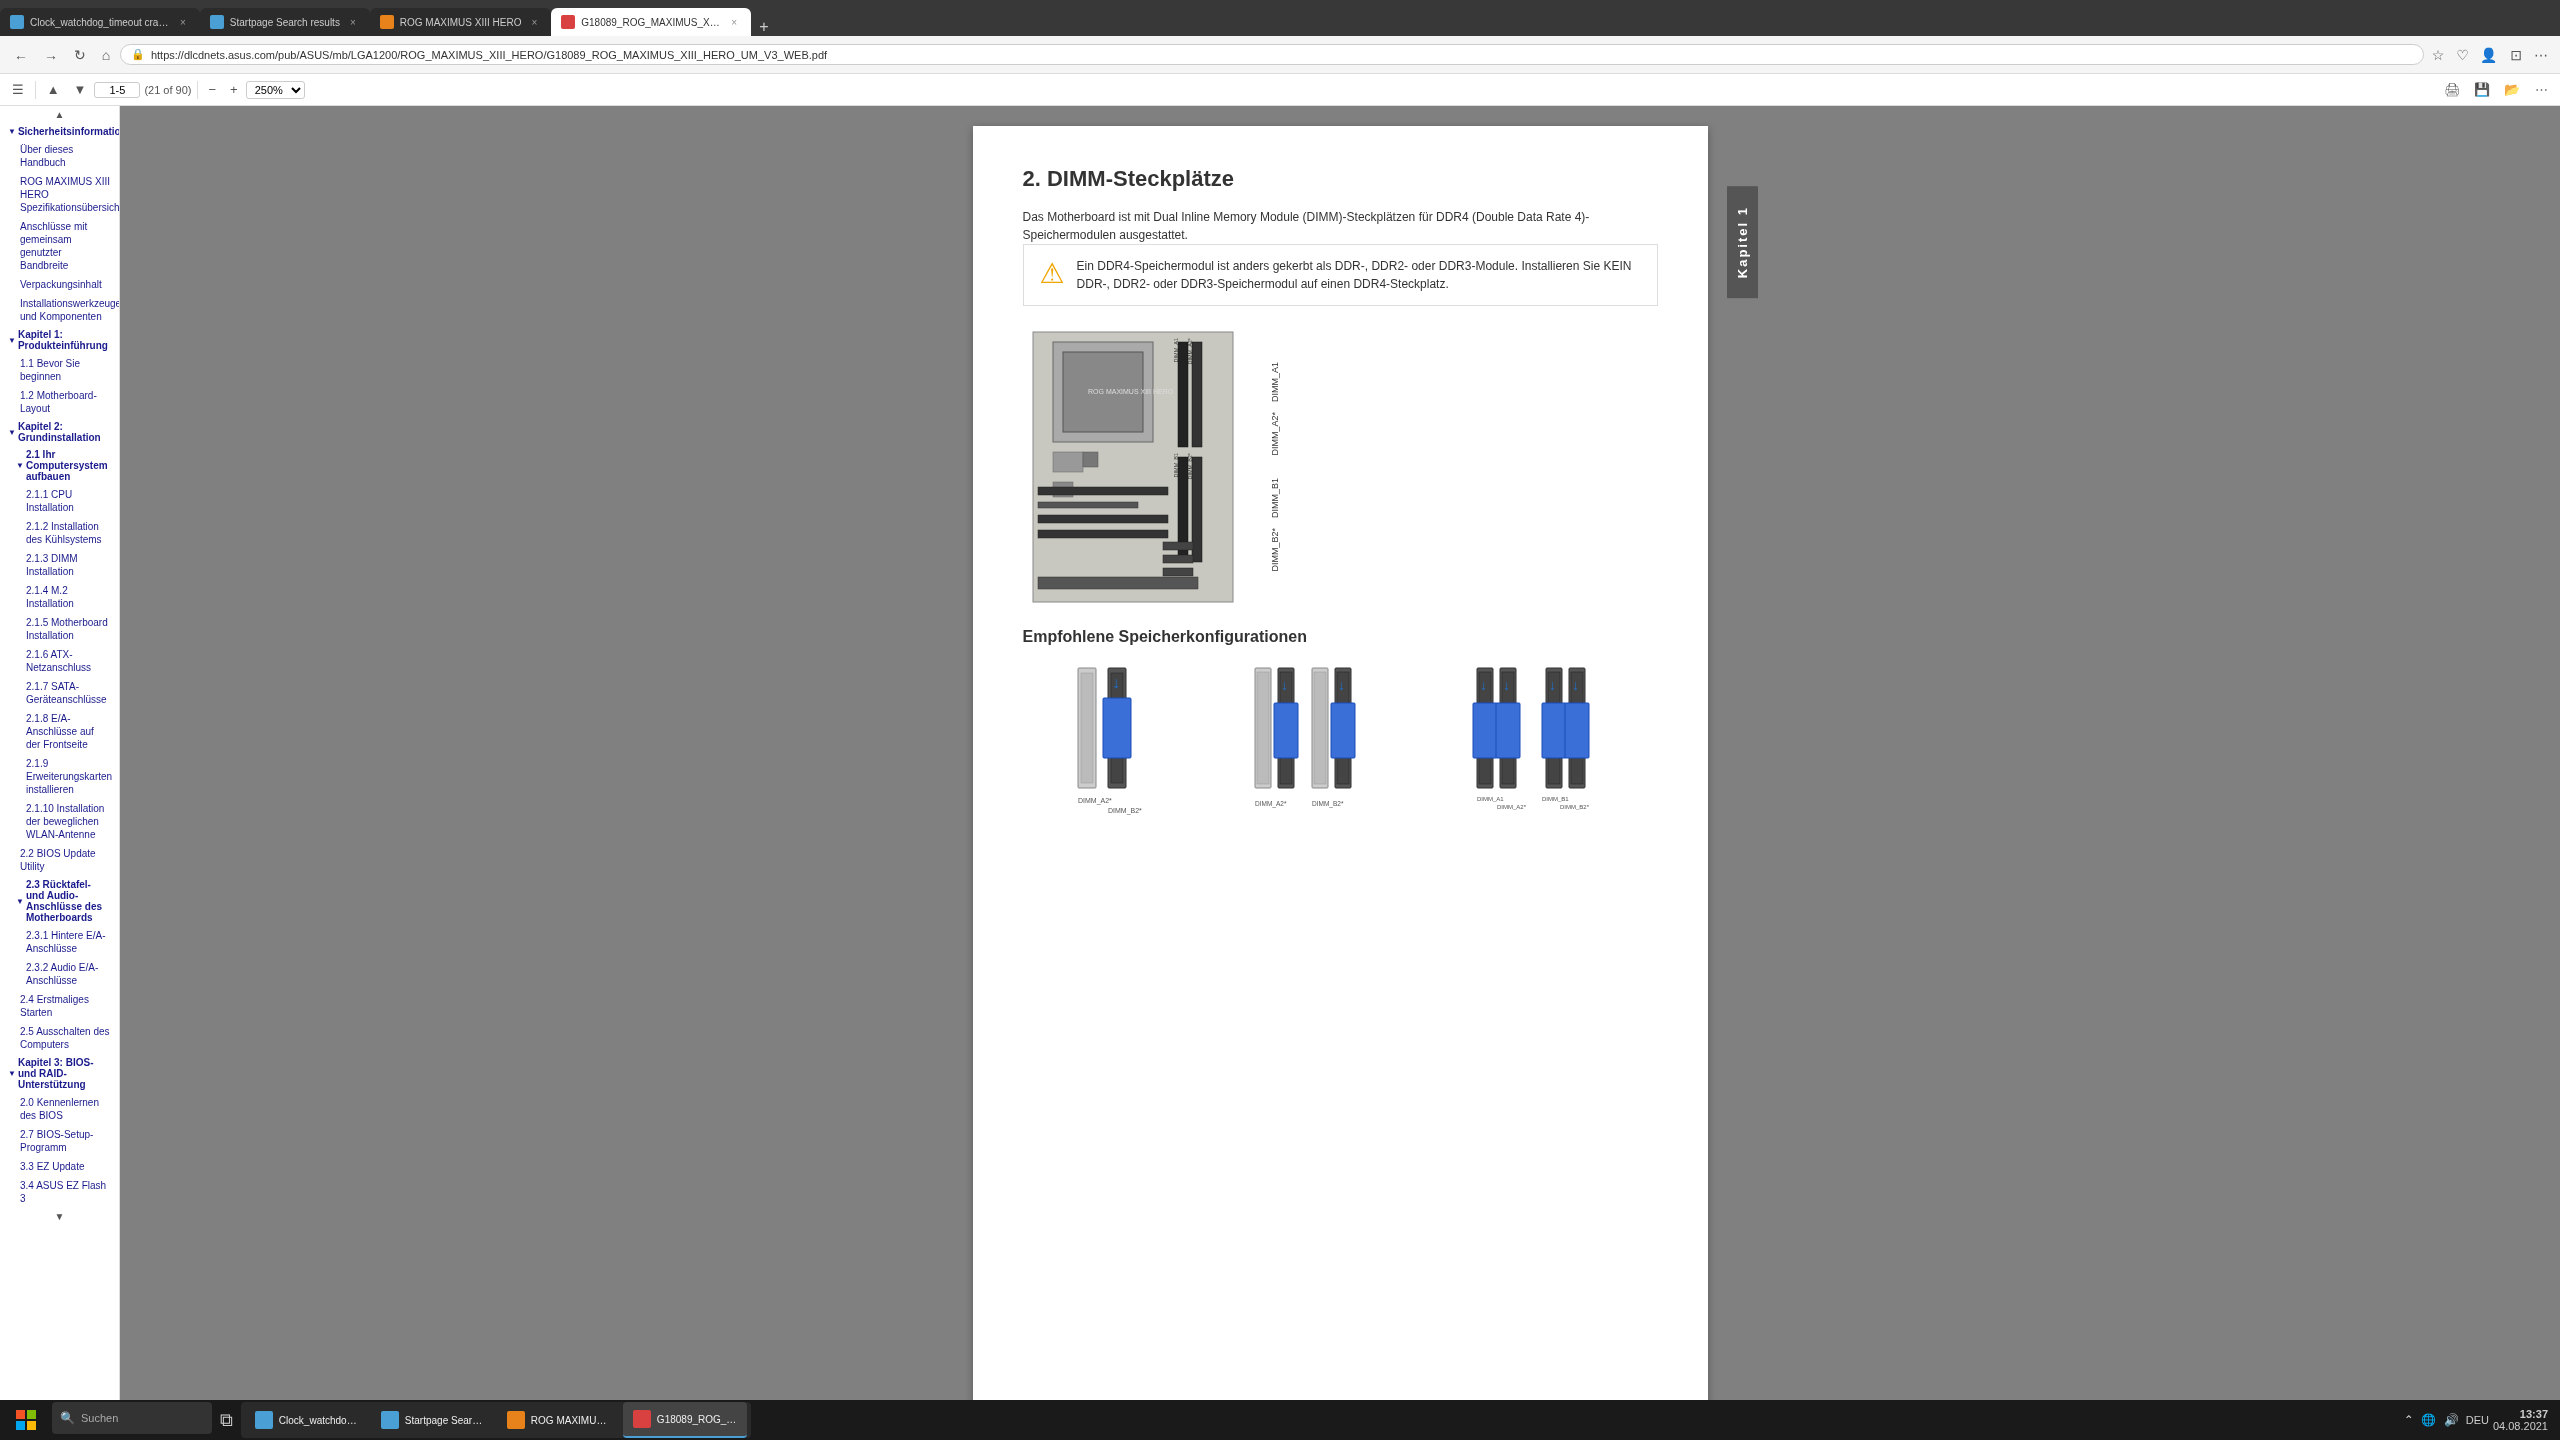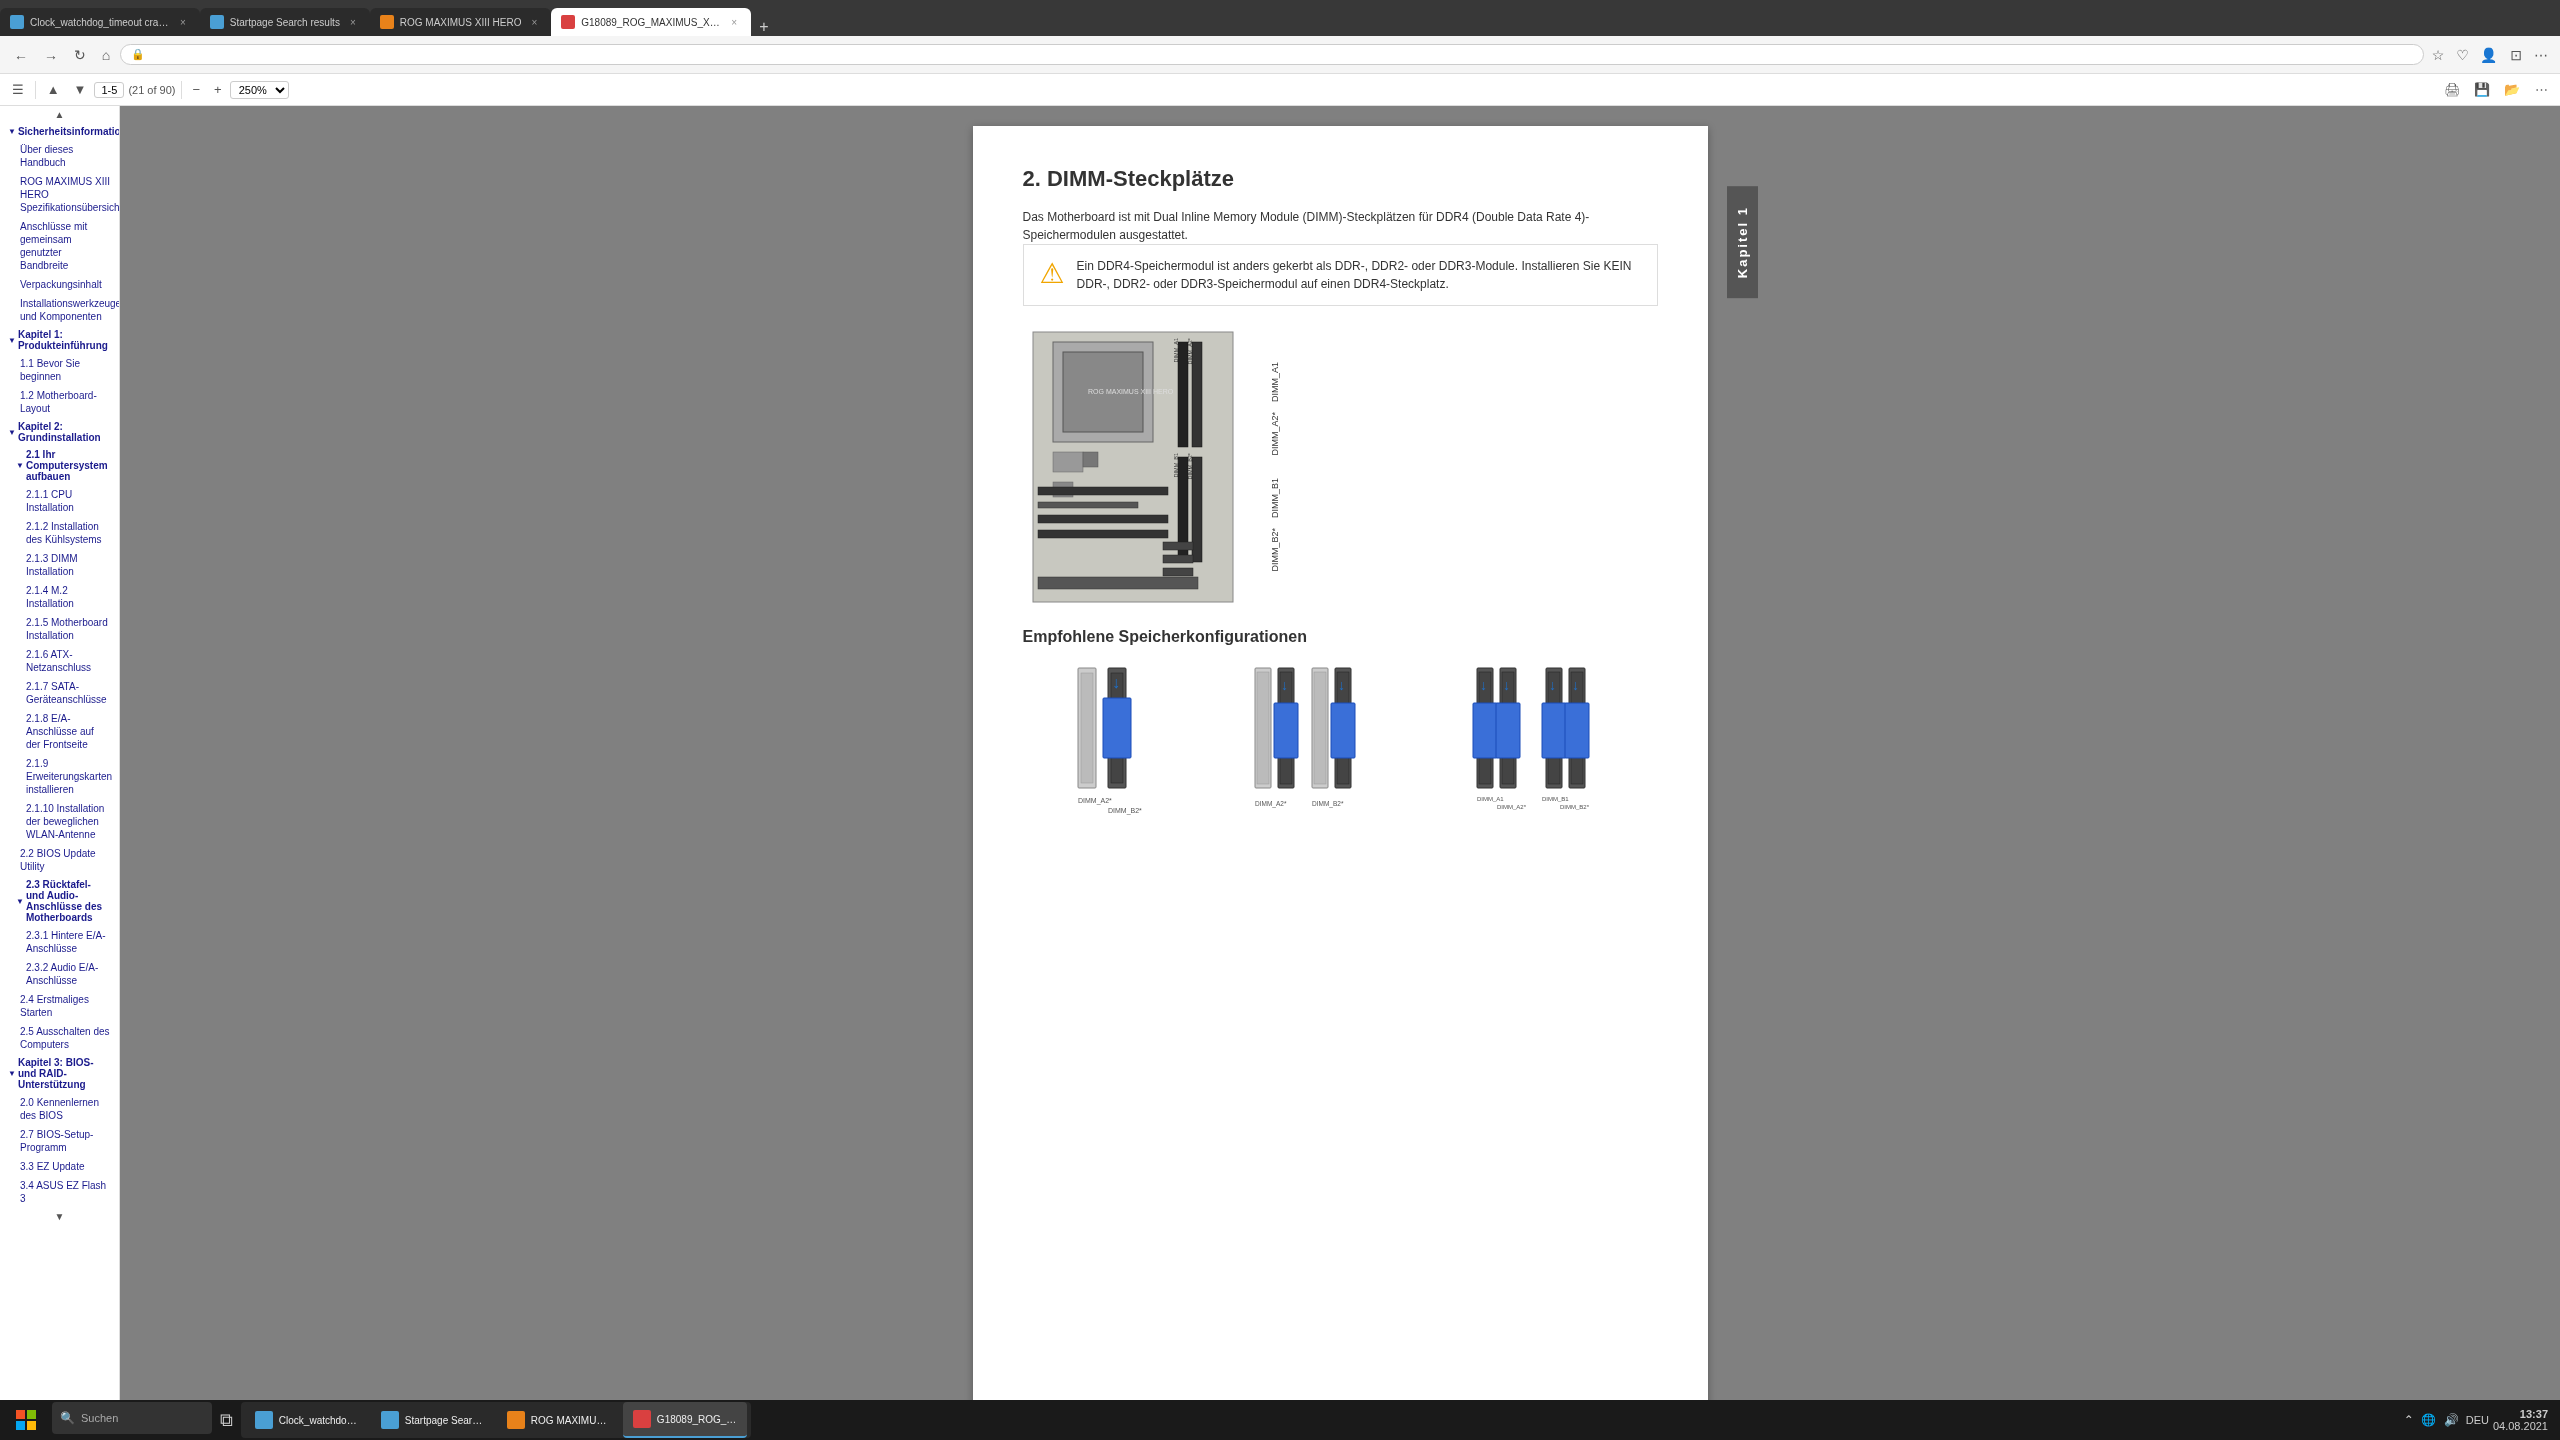--- a/index.html
+++ b/index.html
@@ -24,21 +24,21 @@
     .lock-icon { color: #4a9fd4; font-size: 11px; }
     .address-text { color: #333; font-size: 11px; flex: 1; }
     .nav-icons { display: flex; gap: 4px; align-items: center; }
     .nav-icon-btn { background: none; border: none; color: #555; font-size: 14px; cursor: pointer; padding: 4px; border-radius: 3px; }
 
     
     .toolbar { display: flex; align-items: center; background: #fff; border-bottom: 1px solid #ddd; padding: 2px 6px; gap: 2px; height: 32px; }
     .toolbar-btn { background: none; border: none; color: #555; font-size: 13px; cursor: pointer; padding: 3px 6px; border-radius: 3px; display: flex; align-items: center; }
     .toolbar-divider { width: 1px; height: 18px; background: #ddd; margin: 0 3px; }
     .page-nav { display: flex; align-items: center; gap: 4px; font-size: 11px; color: #555; }
-    .page-input { width: 30px; border: 1px solid #ccc; border-radius: 3px; padding: 1px 4px; font-size: 11px; text-align: center; }
+    .page-input { width: 46px; border: 1px solid #ccc; border-radius: 3px; padding: 1px 4px; font-size: 11px; text-align: center; }
     .zoom-select { border: 1px solid #ccc; border-radius: 3px; padding: 1px 4px; font-size: 11px; background: #fff; }
 
     
     .main-layout { display: flex; height: calc(100vh - 74px - 32px); }
 
     
     .sidebar { width: 120px; background: #fff; border-right: 1px solid #ddd; overflow-y: auto; font-size: 10px; flex-shrink: 0; }
     .sidebar-item { padding: 3px 8px 3px 14px; color: #1a1a8c; cursor: pointer; line-height: 1.3; }
     .sidebar-item.level2 { padding-left: 20px; }
     .sidebar-item.level3 { padding-left: 26px; }
@@ -114,20 +114,21 @@
     <button class="tab-new">+</button>
   </div>
 
   <div class="nav-bar">
     <button class="nav-btn">←</button>
     <button class="nav-btn">→</button>
     <button class="nav-btn">↻</button>
     <button class="nav-btn">⌂</button>
     <div class="address-bar">
       <span class="lock-icon">🔒</span>
+      <span class="address-text">https://dlcdnets.asus.com/pub/ASUS/mb/LGA1200/ROG_MAXIMUS_XIII_HERO/G18089_ROG_MAXIMUS_XIII_HERO_UM_V3_WEB.pdf</span>
     </div>
     <div class="nav-icons">
       <button class="nav-icon-btn">☆</button>
       <button class="nav-icon-btn">♡</button>
       <button class="nav-icon-btn">👤</button>
       <button class="nav-icon-btn">⊡</button>
       <button class="nav-icon-btn">⋯</button>
     </div>
   </div>
 </div>

